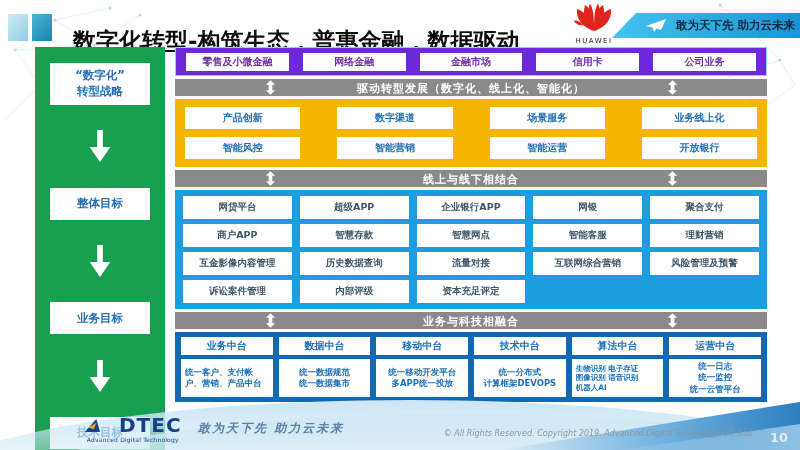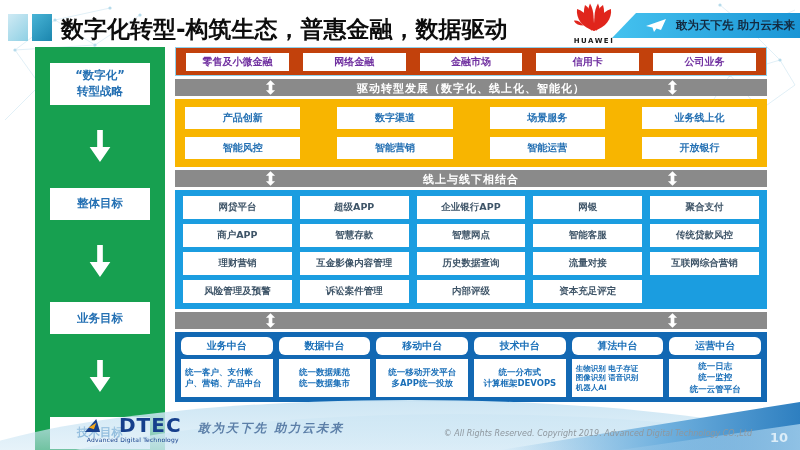--- a/index.html
+++ b/index.html
@@ -5,42 +5,42 @@
   html,body{margin:0;padding:0;background:#e8e8e8;}
   .slide{position:relative;width:800px;height:450px;background:#ffffff;overflow:hidden;
          font-family:"DejaVu Sans","Liberation Sans",sans-serif;}
   .mesh{position:absolute;pointer-events:none;}
 
   
   .accent{position:absolute;left:8px;top:14px;display:flex;gap:4px;}
   .accent div{width:20px;height:27px;}
   .accent .a1{background:linear-gradient(135deg,#cfeaf4,#8fd0e4);}
   .accent .a2{background:linear-gradient(135deg,#49b4d6,#1b86ae);}
-  .page-title{position:absolute;left:57px;top:10px;margin:4px;font-size:23px;font-weight:bold;
+  .page-title{position:absolute;left:57px;top:10px;margin:16px;font-size:23px;font-weight:bold;
               color:#0d0d0d;letter-spacing:0px;white-space:nowrap;}
   .huawei{position:absolute;left:572px;top:3px;width:44px;text-align:center;}
-  .huawei-name{font-size:7px;font-weight:bold;color:#1a1a1a;letter-spacing:1.5px;margin-top:0px;}
+  .huawei-name{font-size:7px;font-weight:normal;color:#1a1a1a;letter-spacing:1.5px;margin-top:0px;}
   .banner{position:absolute;left:612px;top:13px;width:188px;height:25px;
           background:linear-gradient(90deg,#45c2ef,#1a95d5);
           clip-path:polygon(24px 0,100% 0,100% 100%,0 100%);
           display:flex;align-items:center;padding-left:34px;box-sizing:border-box;gap:10px;}
   .banner span{font-size:11.5px;font-weight:bold;color:#13293f;white-space:nowrap;}
 
   
   .sidebar{position:absolute;left:35px;top:47px;width:130px;height:428px;background:#17a050;
            display:flex;flex-direction:column;align-items:center;justify-content:space-between;
            padding:16px 0 26px 0;box-sizing:border-box;}
   .side-box{width:100px;background:#fff;display:flex;flex-direction:column;align-items:center;
             justify-content:center;font-size:11.5px;font-weight:bold;color:#2470b3;line-height:1.35;}
   .side-box.tall{height:42px;}
   .side-box.short{height:32px;}
 
   
   .main{position:absolute;left:175px;top:47px;width:592px;}
-  .biz-row{height:29px;background:#c2410c;border:1px solid #8ed1ec;box-sizing:border-box;
+  .biz-row{height:29px;background:#6d28d9;border:1px solid #8ed1ec;box-sizing:border-box;
            display:flex;align-items:center;gap:14px;padding:0 10px;margin-bottom:3px;}
   .biz-box{flex:1;height:18px;background:#fff;display:flex;align-items:center;justify-content:center;
            font-size:10px;font-weight:bold;color:#7030a0;white-space:nowrap;}
   .gray-bar{position:relative;height:17px;background:#8a8a8a;display:flex;align-items:flex-end;
             justify-content:center;margin-bottom:3px;}
   .gray-bar span{font-size:11px;font-weight:bold;color:#fff;letter-spacing:1px;}
   .updown{position:absolute;top:1px;}
   .updown.u1{left:90px;}
   .updown.u2{left:492px;}
   .cap-grid{height:68px;background:#f8b500;display:grid;grid-template-columns:repeat(4,1fr);
@@ -48,21 +48,21 @@
   .cap-box{background:#fff;display:flex;align-items:center;justify-content:center;
            font-size:10px;font-weight:bold;color:#2470b3;white-space:nowrap;}
   .chan-grid{height:119px;background:#1b9de0;display:grid;grid-template-columns:repeat(5,1fr);
              grid-template-rows:repeat(4,1fr);gap:5px 8px;padding:6px 8px;box-sizing:border-box;margin-bottom:3px;}
   .chan-box{background:#fff;display:flex;align-items:center;justify-content:center;
             font-size:9.5px;font-weight:600;color:#3f5568;white-space:nowrap;}
   .plat-grid{height:70px;background:#1268b3;display:grid;grid-template-columns:repeat(6,1fr);
              gap:0 6px;padding:5px 6px;box-sizing:border-box;}
   .plat-col{display:flex;flex-direction:column;}
   .plat-head{height:18px;background:#fff;display:flex;align-items:center;justify-content:center;
-             font-size:10px;font-weight:bold;color:#1a6fb8;margin-bottom:4px;white-space:nowrap;border-radius:6px;}
+             font-size:10px;font-weight:bold;color:#1a6fb8;margin-bottom:4px;white-space:nowrap;}
   .plat-detail{flex:1;background:#fff;display:flex;flex-direction:column;align-items:center;
                justify-content:center;font-size:8.5px;font-weight:bold;color:#1a6fb8;
                line-height:1.35;padding:2px 4px;box-sizing:border-box;text-align:center;}
   .plat-detail.ta-left{align-items:flex-start;text-align:left;}
   .plat-detail.small{font-size:7.5px;line-height:1.3;}
   .plat-line:empty{display:none;}
 
   
   .waves{position:absolute;left:0;bottom:0;width:800px;height:64px;overflow:hidden;}
   .wave1{position:absolute;left:-80px;top:14px;width:980px;height:180px;border-radius:50%;
@@ -212,36 +212,36 @@
     <section class="chan-grid">
       <div class="chan-box">网贷平台</div>
       <div class="chan-box">超级APP</div>
       <div class="chan-box">企业银行APP</div>
       <div class="chan-box">网银</div>
       <div class="chan-box">聚合支付</div>
       <div class="chan-box">商户APP</div>
       <div class="chan-box">智慧存款</div>
       <div class="chan-box">智慧网点</div>
       <div class="chan-box">智能客服</div>
-      <div class="chan-box">传统贷款风控</div>
       <div class="chan-box">理财营销</div>
       <div class="chan-box">互金影像内容管理</div>
       <div class="chan-box">历史数据查询</div>
       <div class="chan-box">流量对接</div>
       <div class="chan-box">互联网综合营销</div>
       <div class="chan-box">风险管理及预警</div>
       <div class="chan-box">诉讼案件管理</div>
       <div class="chan-box">内部评级</div>
       <div class="chan-box">资本充足评定</div>
     </section>
 
     <div class="gray-bar">
       <svg class="updown u1" width="11" height="15" viewBox="0 0 12 16">
           <path d="M6 0 l5 5 h-3 v6 h3 l-5 5 l-5-5 h3 V5 H1 z" fill="#fff"></path>
         </svg>
+      <span>业务与科技相融合</span>
       <svg class="updown u2" width="11" height="15" viewBox="0 0 12 16">
           <path d="M6 0 l5 5 h-3 v6 h3 l-5 5 l-5-5 h3 V5 H1 z" fill="#fff"></path>
         </svg>
     </div>
 
     <section class="plat-grid">
       <div class="plat-col">
         <div class="plat-head">业务中台</div>
         <div class="plat-detail ta-left">
           <span class="plat-line">统一客户、支付帐户、营销、产品中台</span>

